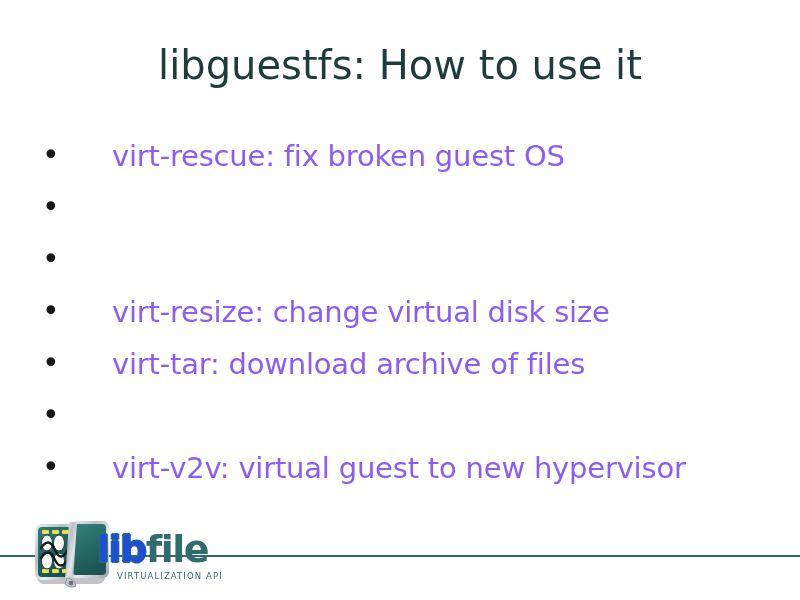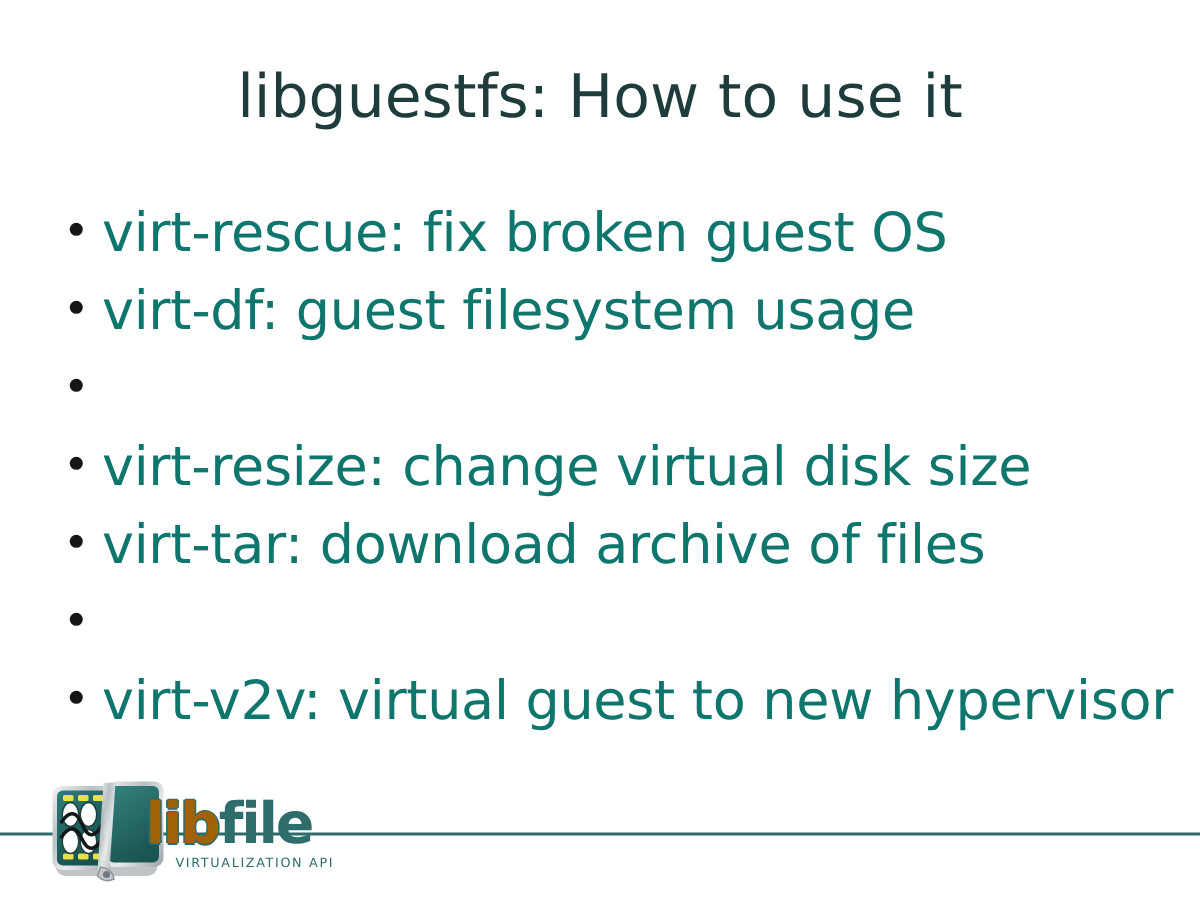--- a/index.html
+++ b/index.html
@@ -59,26 +59,27 @@
     font-size: 30px;
     line-height: 42px;
     color: #161616;
     text-align: left;
     padding-left: 4px;
   }
 
   .bullet-text {
     flex: 1 1 auto;
     font-family: "DejaVu Sans", sans-serif;
-    font-size: 36px;
+    font-size: 29px;
     font-weight: 400;
     line-height: 44px;
-    color: #0f766e;
+    color: #8b5cf6;
     white-space: nowrap;
     letter-spacing: -0.2px;
+    margin-left: 44px;
   }
 
   
   #footer-rule {
     position: absolute;
     left: 0;
     top: 555px;
     width: 800px;
     height: 2px;
     background: #2d6a68;
@@ -106,21 +107,21 @@
     left: 64px;
     top: 14px;
     font-family: "DejaVu Sans", sans-serif;
     font-size: 38px;
     font-weight: bold;
     letter-spacing: -1.5px;
     line-height: 38px;
     color: #2e6d6b;
   }
 
-  #logo-wordmark .w-lib { color: #a16207; text-shadow:
+  #logo-wordmark .w-lib { color: #1d4ed8; text-shadow:
       -1px 0 #2e6d6b, 1px 0 #2e6d6b, 0 -1px #2e6d6b, 0 1px #2e6d6b; }
 
   #logo-tagline {
     position: absolute;
     left: 84px;
     top: 55px;
     font-family: "DejaVu Sans", sans-serif;
     font-size: 8.5px;
     font-weight: normal;
     letter-spacing: 1.1px;
@@ -137,21 +138,20 @@
 
   <ul id="bullet-list">
 
     <li class="bullet-row">
       <span class="bullet-marker">•</span>
       <span class="bullet-text">virt-rescue: fix broken guest OS</span>
     </li>
 
     <li class="bullet-row">
       <span class="bullet-marker">•</span>
-      <span class="bullet-text">virt-df: guest filesystem usage</span>
     </li>
 
     <li class="bullet-row">
       <span class="bullet-marker">•</span>
     </li>
 
     <li class="bullet-row">
       <span class="bullet-marker">•</span>
       <span class="bullet-text">virt-resize: change virtual disk size</span>
     </li>

